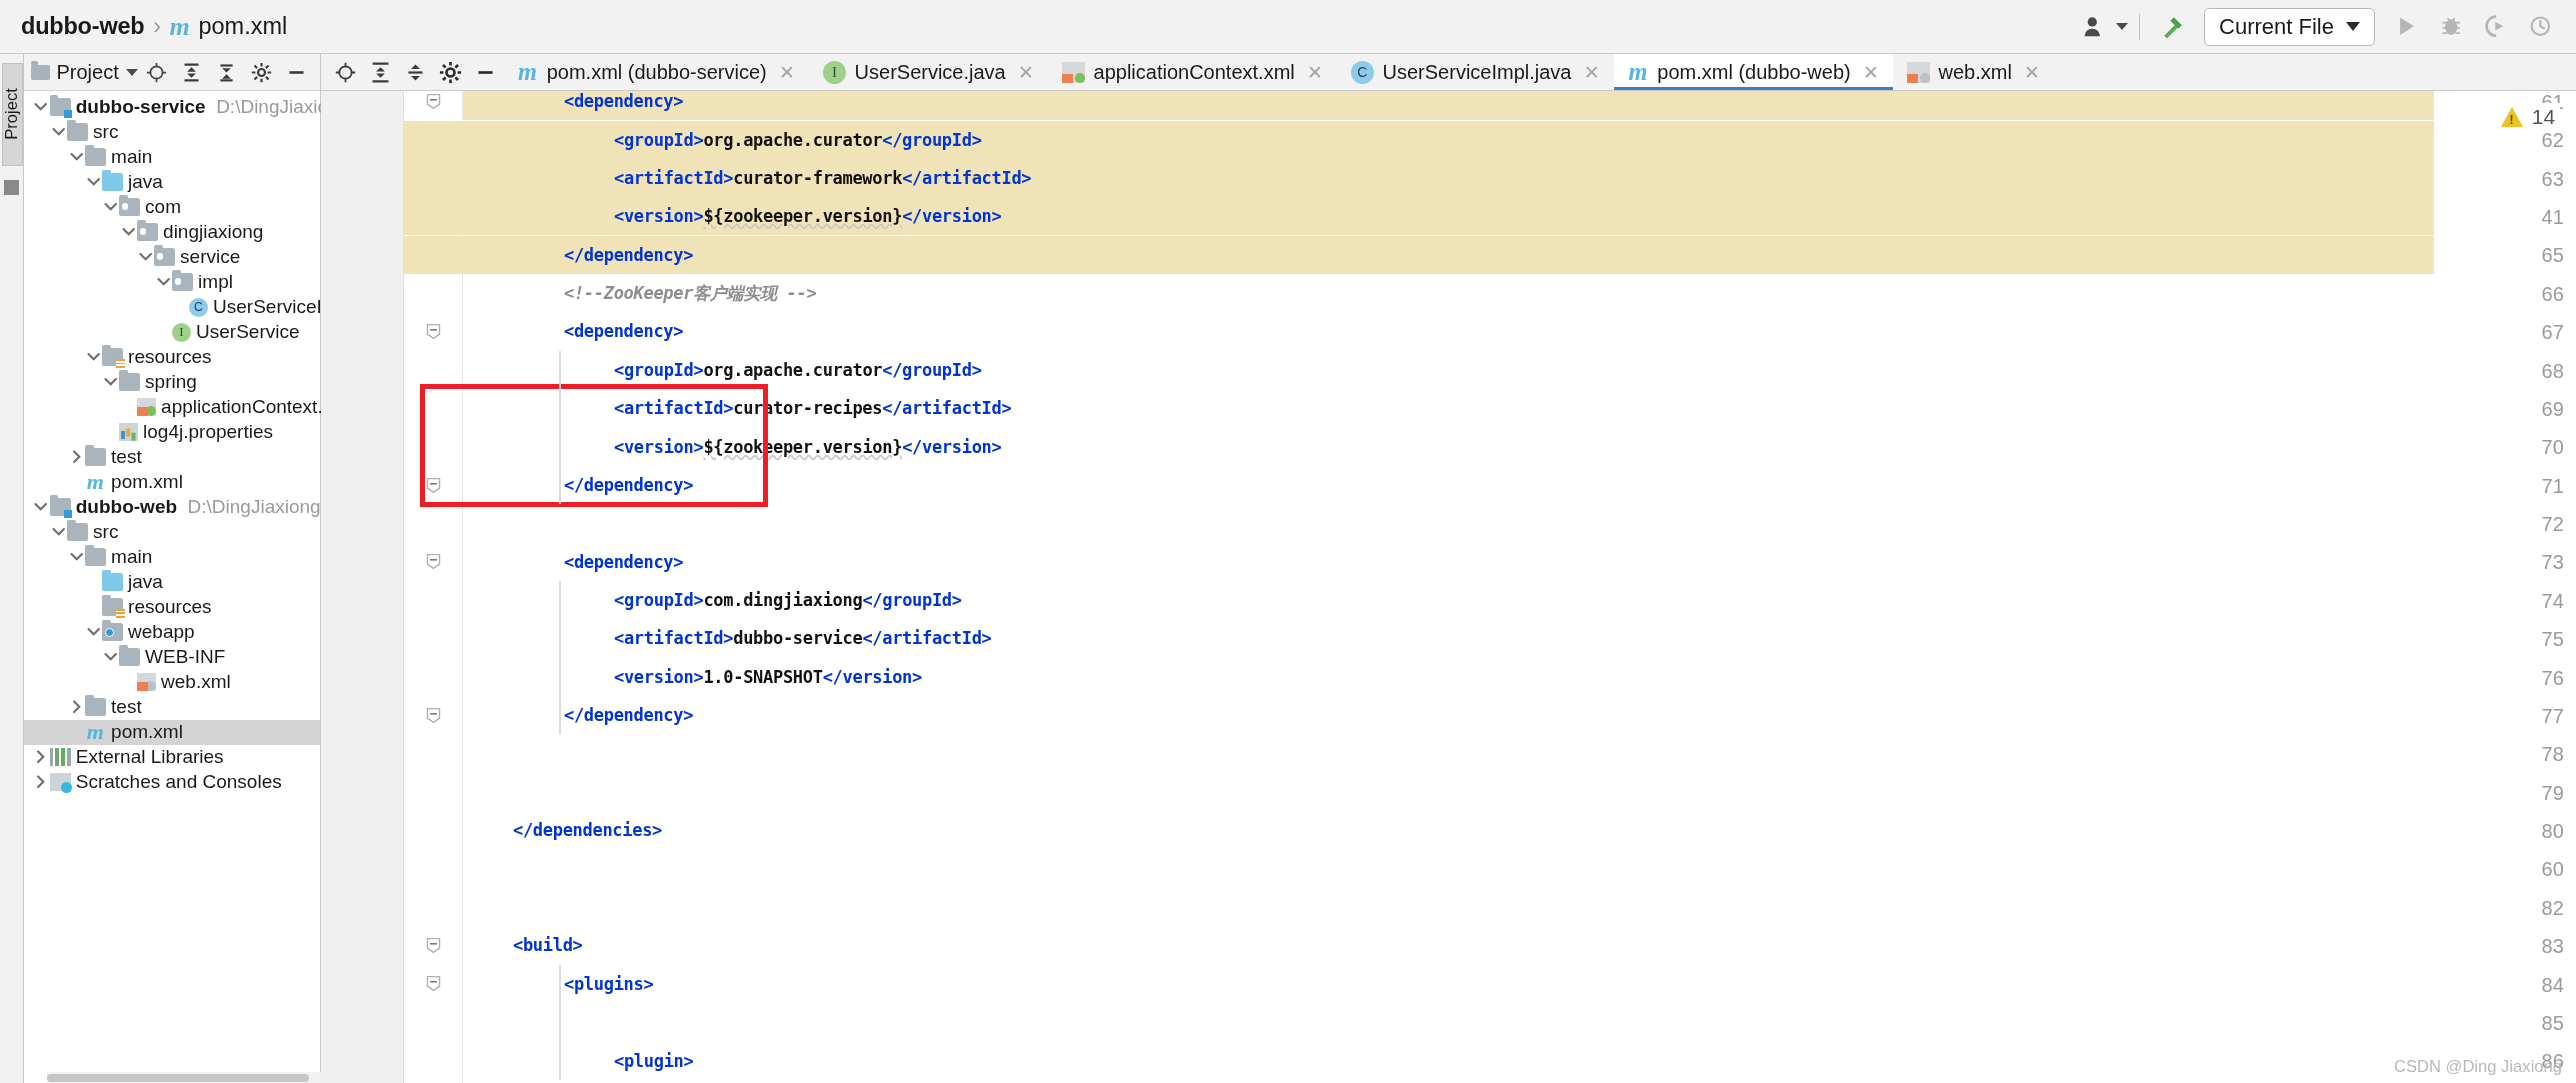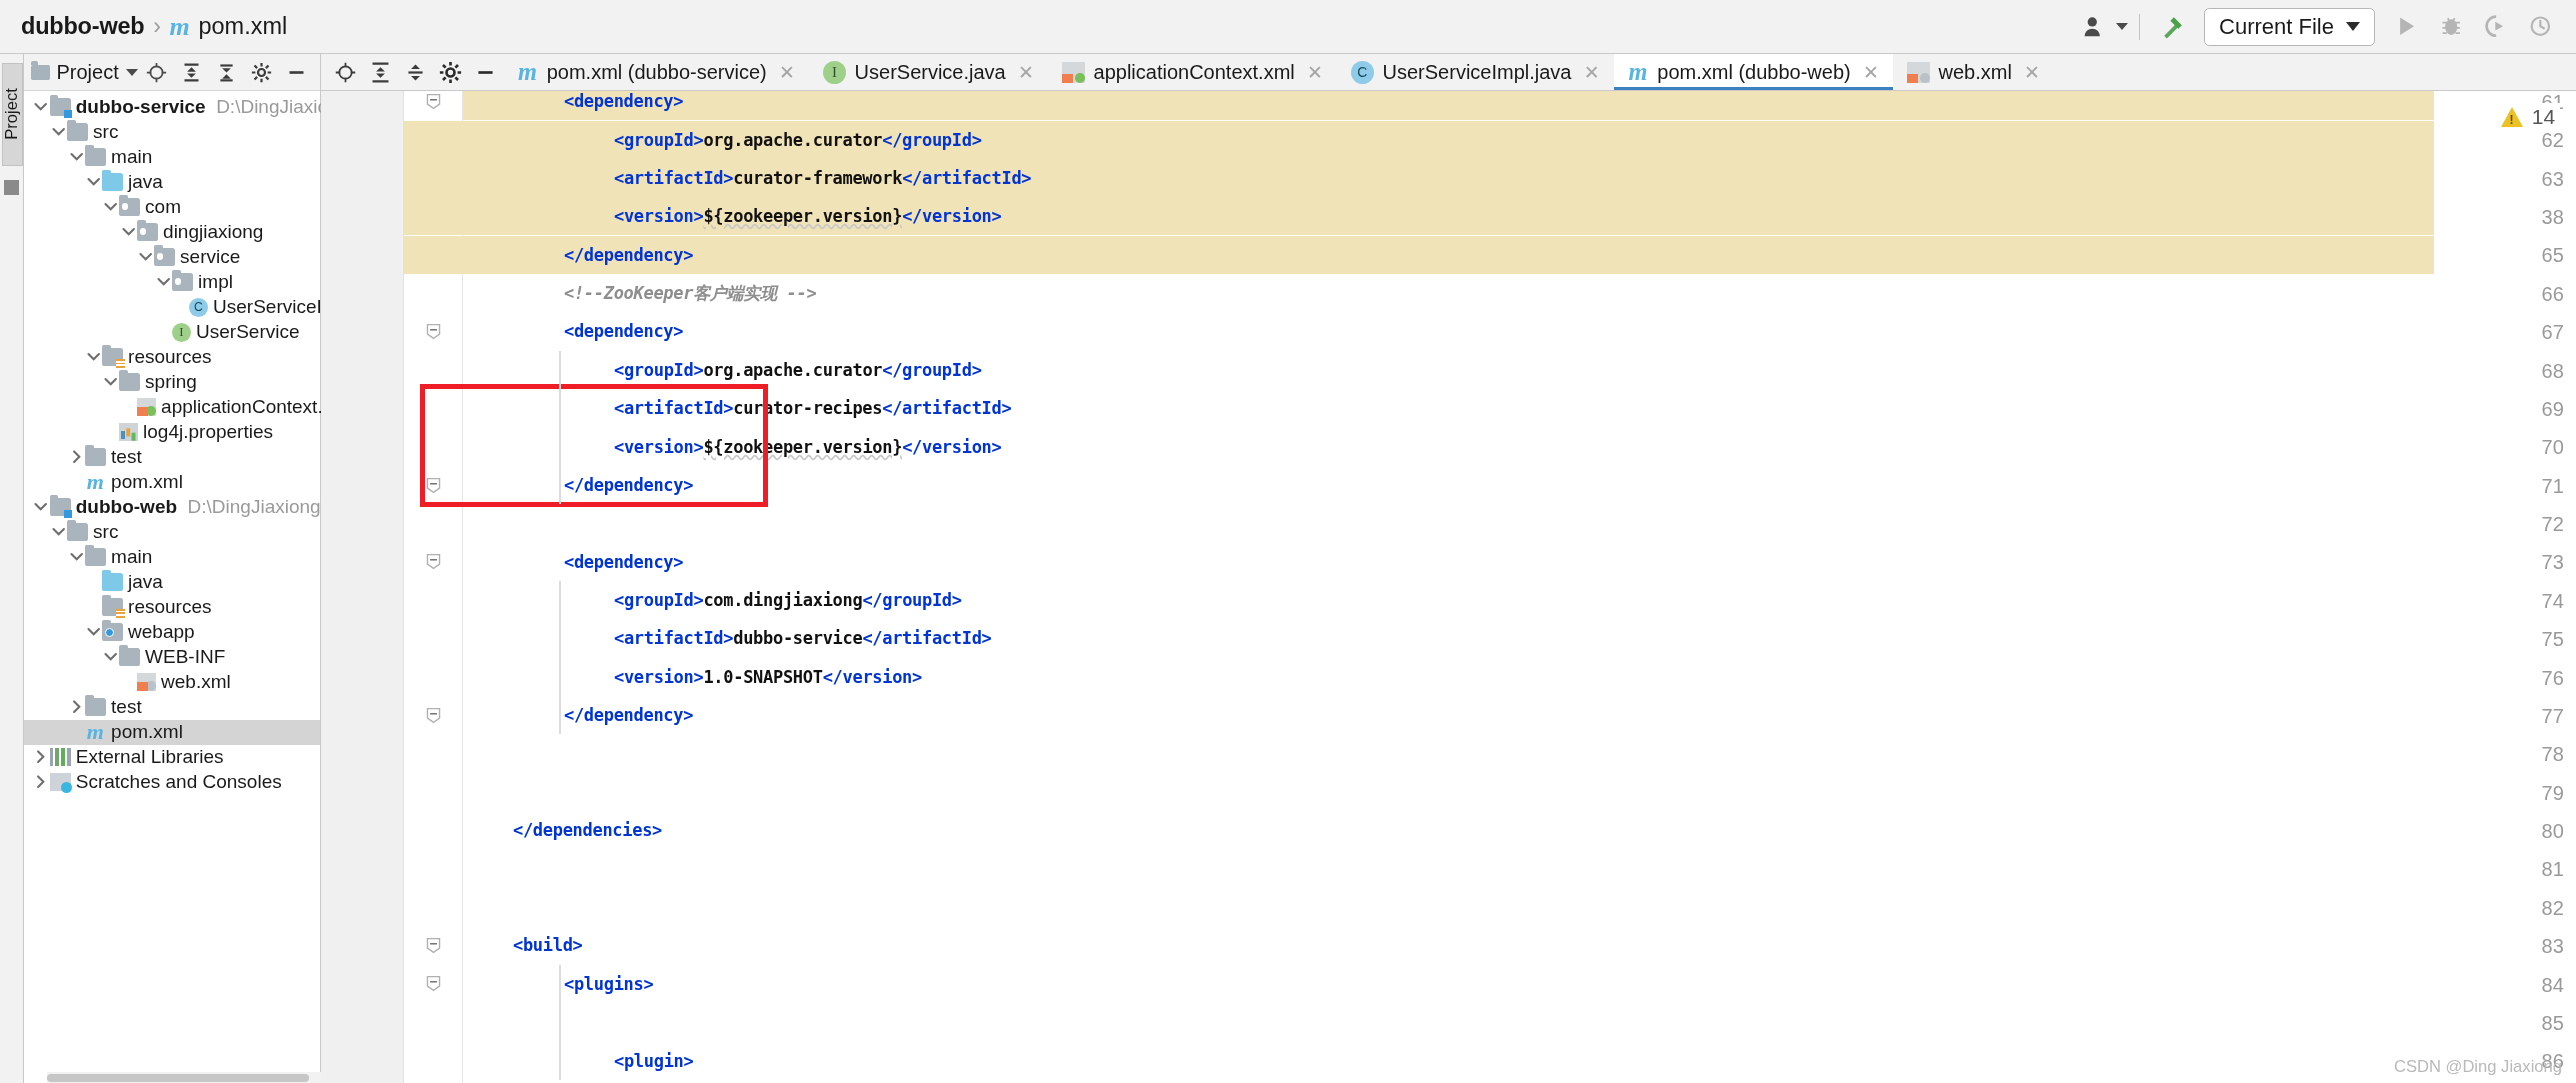--- a/index.html
+++ b/index.html
@@ -571,38 +571,38 @@
       </div>
   </div>
 
   <div class="editor">
     <div class="gutter"></div>
     <div class="gmark"></div>
     <div id="gutter-nums">
         <div class="lnum" style="top: 0px;">61</div>
         <div class="lnum" style="top: 38px;">62</div>
         <div class="lnum" style="top: 77px;">63</div>
-        <div class="lnum" style="top: 115px;">38</div>
+        <div class="lnum" style="top: 115px;">41</div>
         <div class="lnum" style="top: 153px;">65</div>
         <div class="lnum" style="top: 192px;">66</div>
         <div class="lnum" style="top: 230px;">67</div>
         <div class="lnum" style="top: 269px;">68</div>
         <div class="lnum" style="top: 307px;">69</div>
         <div class="lnum" style="top: 345px;">70</div>
         <div class="lnum" style="top: 384px;">71</div>
         <div class="lnum" style="top: 422px;">72</div>
         <div class="lnum" style="top: 460px;">73</div>
         <div class="lnum" style="top: 499px;">74</div>
         <div class="lnum" style="top: 537px;">75</div>
         <div class="lnum" style="top: 576px;">76</div>
         <div class="lnum" style="top: 614px;">77</div>
         <div class="lnum" style="top: 652px;">78</div>
         <div class="lnum" style="top: 691px;">79</div>
         <div class="lnum" style="top: 729px;">80</div>
-        <div class="lnum" style="top: 767px;">81</div>
+        <div class="lnum" style="top: 767px;">60</div>
         <div class="lnum" style="top: 806px;">82</div>
         <div class="lnum" style="top: 844px;">83</div>
         <div class="lnum" style="top: 883px;">84</div>
         <div class="lnum" style="top: 921px;">85</div>
         <div class="lnum" style="top: 959px;">86</div>
       </div>
     <div id="folds">
         <div class="fold" style="top: 0.9px;">
           <svg width="19" height="19" viewBox="0 0 22 22">
             <path d="M4 3h14v11l-7 5-7-5z" fill="#fff" stroke="#b0b0b0" stroke-width="1.6"></path>

